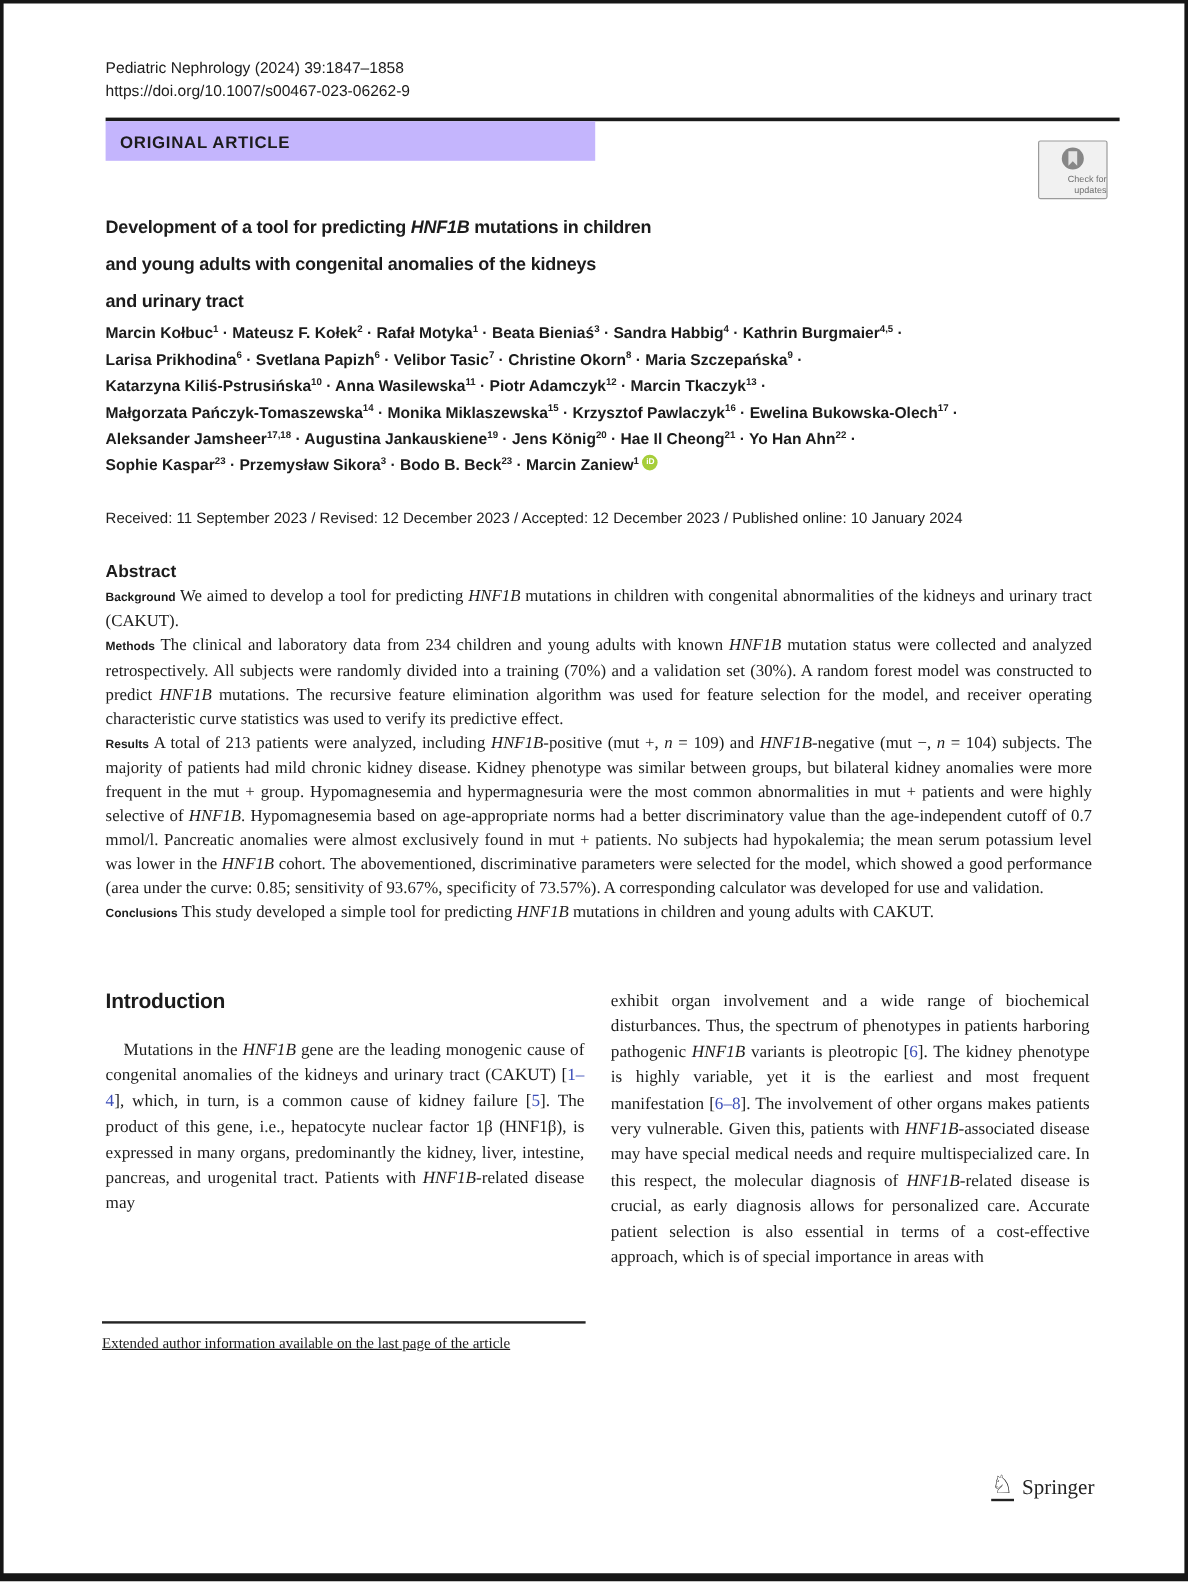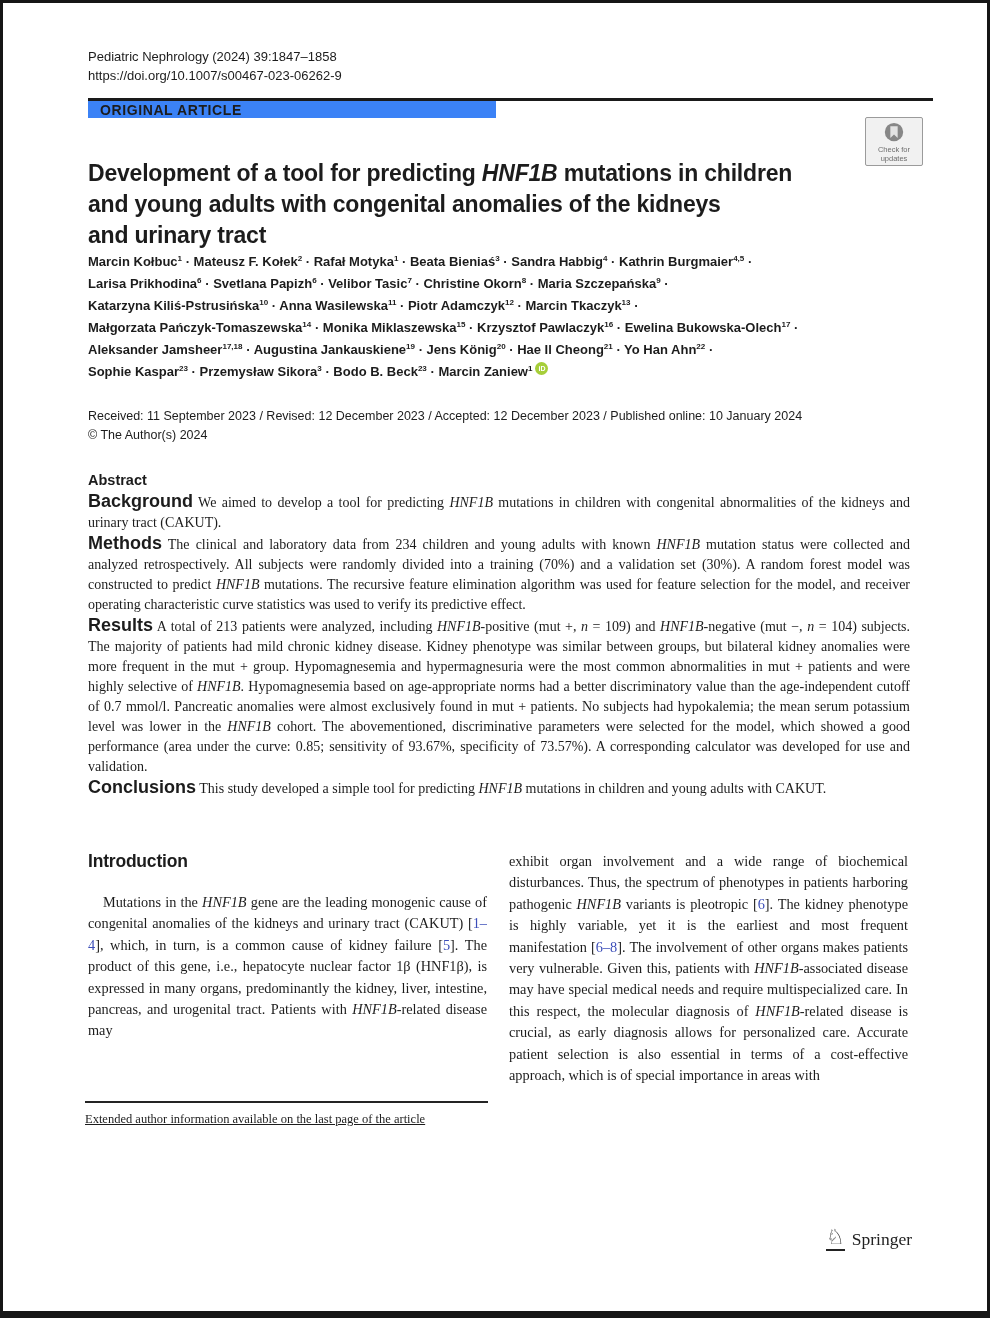--- a/index.html
+++ b/index.html
@@ -12,37 +12,37 @@
     border-bottom-width:7px;
     padding:44px 79px 0 85px;
     font-family:"Liberation Sans",sans-serif;
     color:#1c1c1c;
     overflow:hidden;
   }
   
   .jline{font-size:13px;line-height:19px;color:#1c1c1c;display:block;text-decoration:none;}
   .toprule{width:845px;height:3px;background:#1a1a1a;margin-top:13px;}
   .banner{
-    width:408px;height:17px;background:#3b82f6;
+    width:408px;height:33px;background:#c4b5fd;
     display:flex;align-items:center;
     padding-left:12px;box-sizing:border-box;
   }
   .banner span{font-weight:bold;font-size:14px;letter-spacing:.6px;}
   
   .badge{
     position:absolute;top:114px;right:64px;
     width:58px;height:49px;
     background:#f1f1f1;border:1px solid #9b9b9b;border-radius:2px;
-    text-align:center;padding-top:4px;box-sizing:border-box;
+    text-align:right;padding-top:4px;box-sizing:border-box;
     cursor:pointer;
   }
   .badge svg{display:block;margin:0 auto;}
   .badge-text{font-size:7.5px;line-height:8.5px;color:#6e6e6e;margin-top:2px;}
   
-  .title{margin:40px 0 0 0;font-size:23px;line-height:31px;font-weight:bold;letter-spacing:-0.2px;}
+  .title{margin:40px 0 0 0;font-size:15px;line-height:31px;font-weight:bold;letter-spacing:-0.2px;}
   
   .authors{font-size:13px;font-weight:bold;line-height:22px;}
   .authors sup{font-size:62%;}
   .orcid{
     display:inline-block;vertical-align:super;
     width:13px;height:13px;border-radius:50%;
     background:#a6ce39;color:#ffffff;
     font-size:7px;font-weight:bold;line-height:13px;text-align:center;
     margin-left:3px;cursor:pointer;
   }
@@ -50,21 +50,21 @@
   .dates{margin-top:24px;font-size:12.5px;line-height:19px;}
   .copyright{font-size:12.5px;line-height:19px;}
   
   .abstract{margin-top:27px;width:822px;}
   .abstract h2{margin:0 0 3px 0;font-size:14.5px;}
   .abstract p{
     margin:0;text-align:justify;
     font-family:"Liberation Serif",serif;
     font-size:14px;line-height:20px;
   }
-  .plabel{font-family:"Liberation Sans",sans-serif;font-size:18px;}
+  .plabel{font-family:"Liberation Sans",sans-serif;font-size:10px;}
   .keywords{margin-top:21px !important;}
   .ref{color:#3b4db8;}
   sup{line-height:0;}
   
   .columns{display:flex;gap:22px;margin-top:52px;}
   .col{width:400px;}
   .col h2{margin:0 0 20px 0;font-size:17.5px;letter-spacing:-0.2px;}
   .col p{
     margin:0;text-align:justify;
     font-family:"Liberation Serif",serif;
@@ -125,21 +125,20 @@
     <div>Larisa Prikhodina<sup>6</sup> · Svetlana Papizh<sup>6</sup> · Velibor Tasic<sup>7</sup> · Christine Okorn<sup>8</sup> · Maria Szczepańska<sup>9</sup> ·</div>
     <div>Katarzyna Kiliś-Pstrusińska<sup>10</sup> · Anna Wasilewska<sup>11</sup> · Piotr Adamczyk<sup>12</sup> · Marcin Tkaczyk<sup>13</sup> ·</div>
     <div>Małgorzata Pańczyk-Tomaszewska<sup>14</sup> · Monika Miklaszewska<sup>15</sup> · Krzysztof Pawlaczyk<sup>16</sup> · Ewelina Bukowska-Olech<sup>17</sup> ·</div>
     <div>Aleksander Jamsheer<sup>17,18</sup> · Augustina Jankauskiene<sup>19</sup> · Jens König<sup>20</sup> · Hae Il Cheong<sup>21</sup> · Yo Han Ahn<sup>22</sup> ·</div>
     <div>
       <span>Sophie Kaspar<sup>23</sup> · Przemysław Sikora<sup>3</sup> · Bodo B. Beck<sup>23</sup> · Marcin Zaniew<sup>1</sup></span><span class="orcid">iD</span>
     </div>
   </div>
 
   <div class="dates">Received: 11 September 2023 / Revised: 12 December 2023 / Accepted: 12 December 2023 / Published online: 10 January 2024</div>
-  <div class="copyright">© The Author(s) 2024</div>
 
   <section class="abstract">
     <h2>Abstract</h2>
     <p><b class="plabel">Background</b><span>  We aimed to develop a tool for predicting <i>HNF1B</i> mutations in children with congenital abnormalities of the kidneys and urinary tract (CAKUT).</span></p>
     <p><b class="plabel">Methods</b><span>  The clinical and laboratory data from 234 children and young adults with known <i>HNF1B</i> mutation status were collected and analyzed retrospectively. All subjects were randomly divided into a training (70%) and a validation set (30%). A random forest model was constructed to predict <i>HNF1B</i> mutations. The recursive feature elimination algorithm was used for feature selection for the model, and receiver operating characteristic curve statistics was used to verify its predictive effect.</span></p>
     <p><b class="plabel">Results</b><span>  A total of 213 patients were analyzed, including <i>HNF1B</i>-positive (mut +, <i>n</i> = 109) and <i>HNF1B</i>-negative (mut −, <i>n</i> = 104) subjects. The majority of patients had mild chronic kidney disease. Kidney phenotype was similar between groups, but bilateral kidney anomalies were more frequent in the mut + group. Hypomagnesemia and hypermagnesuria were the most common abnormalities in mut + patients and were highly selective of <i>HNF1B</i>. Hypomagnesemia based on age-appropriate norms had a better discriminatory value than the age-independent cutoff of 0.7 mmol/l. Pancreatic anomalies were almost exclusively found in mut + patients. No subjects had hypokalemia; the mean serum potassium level was lower in the <i>HNF1B</i> cohort. The abovementioned, discriminative parameters were selected for the model, which showed a good performance (area under the curve: 0.85; sensitivity of 93.67%, specificity of 73.57%). A corresponding calculator was developed for use and validation.</span></p>
     <p><b class="plabel">Conclusions</b><span>  This study developed a simple tool for predicting <i>HNF1B</i> mutations in children and young adults with CAKUT.</span></p>
   </section>
 
   <section class="columns">

